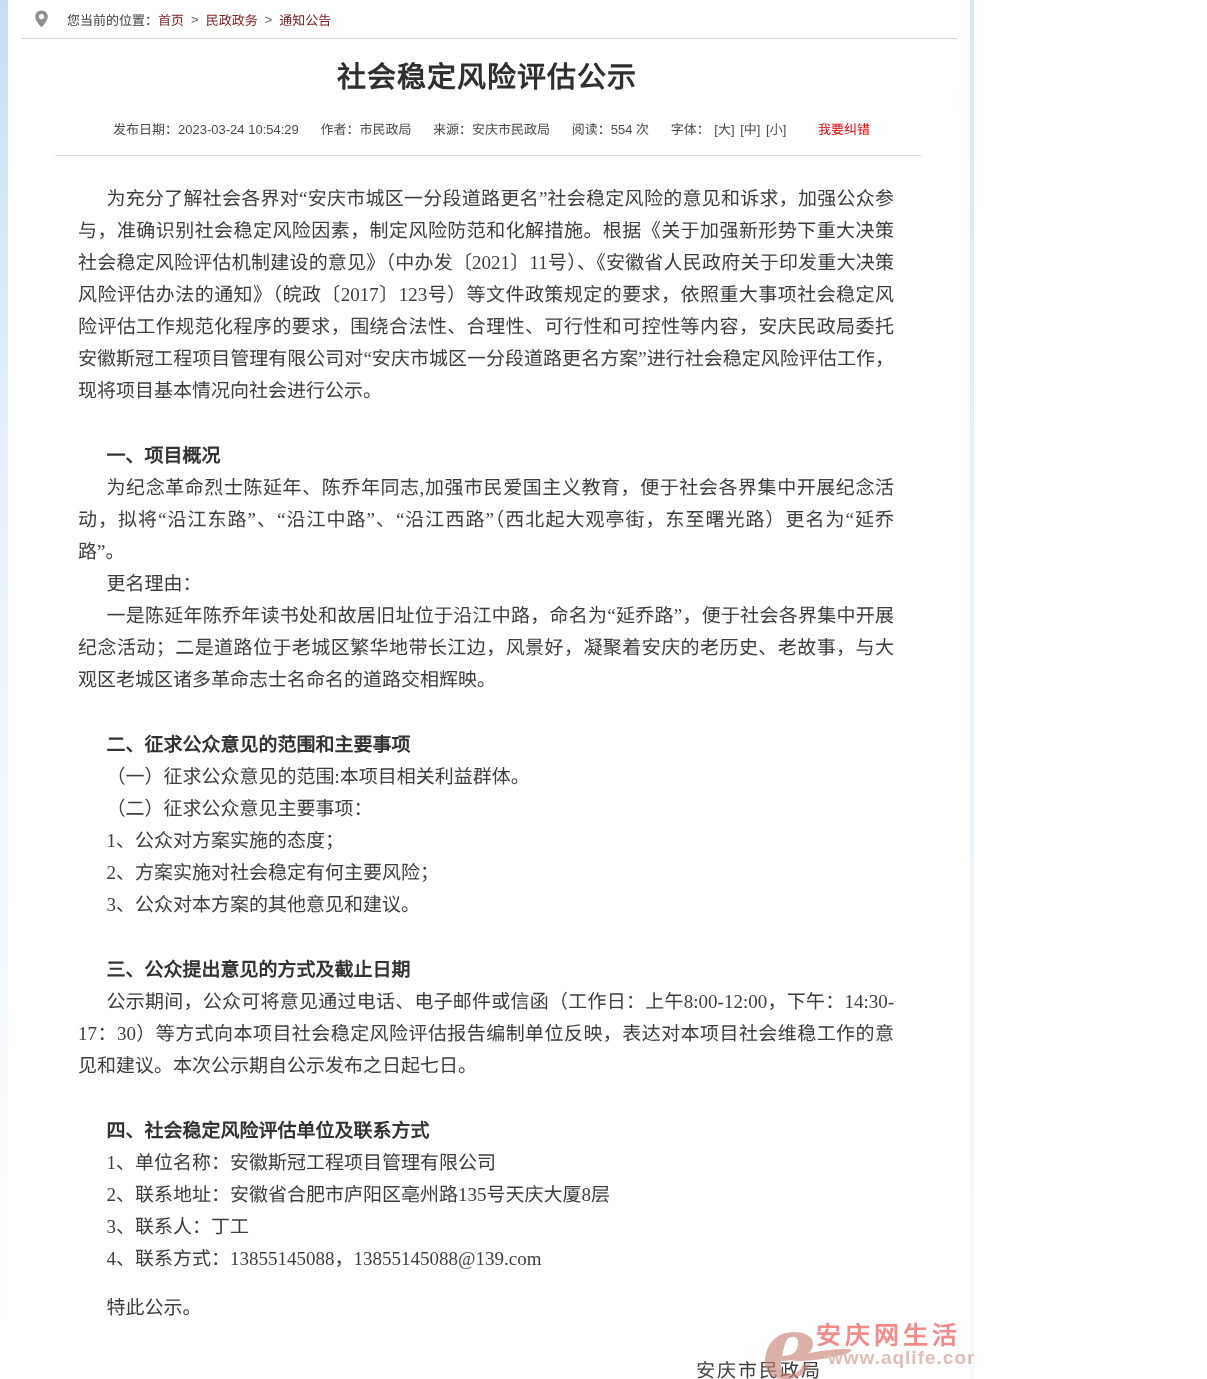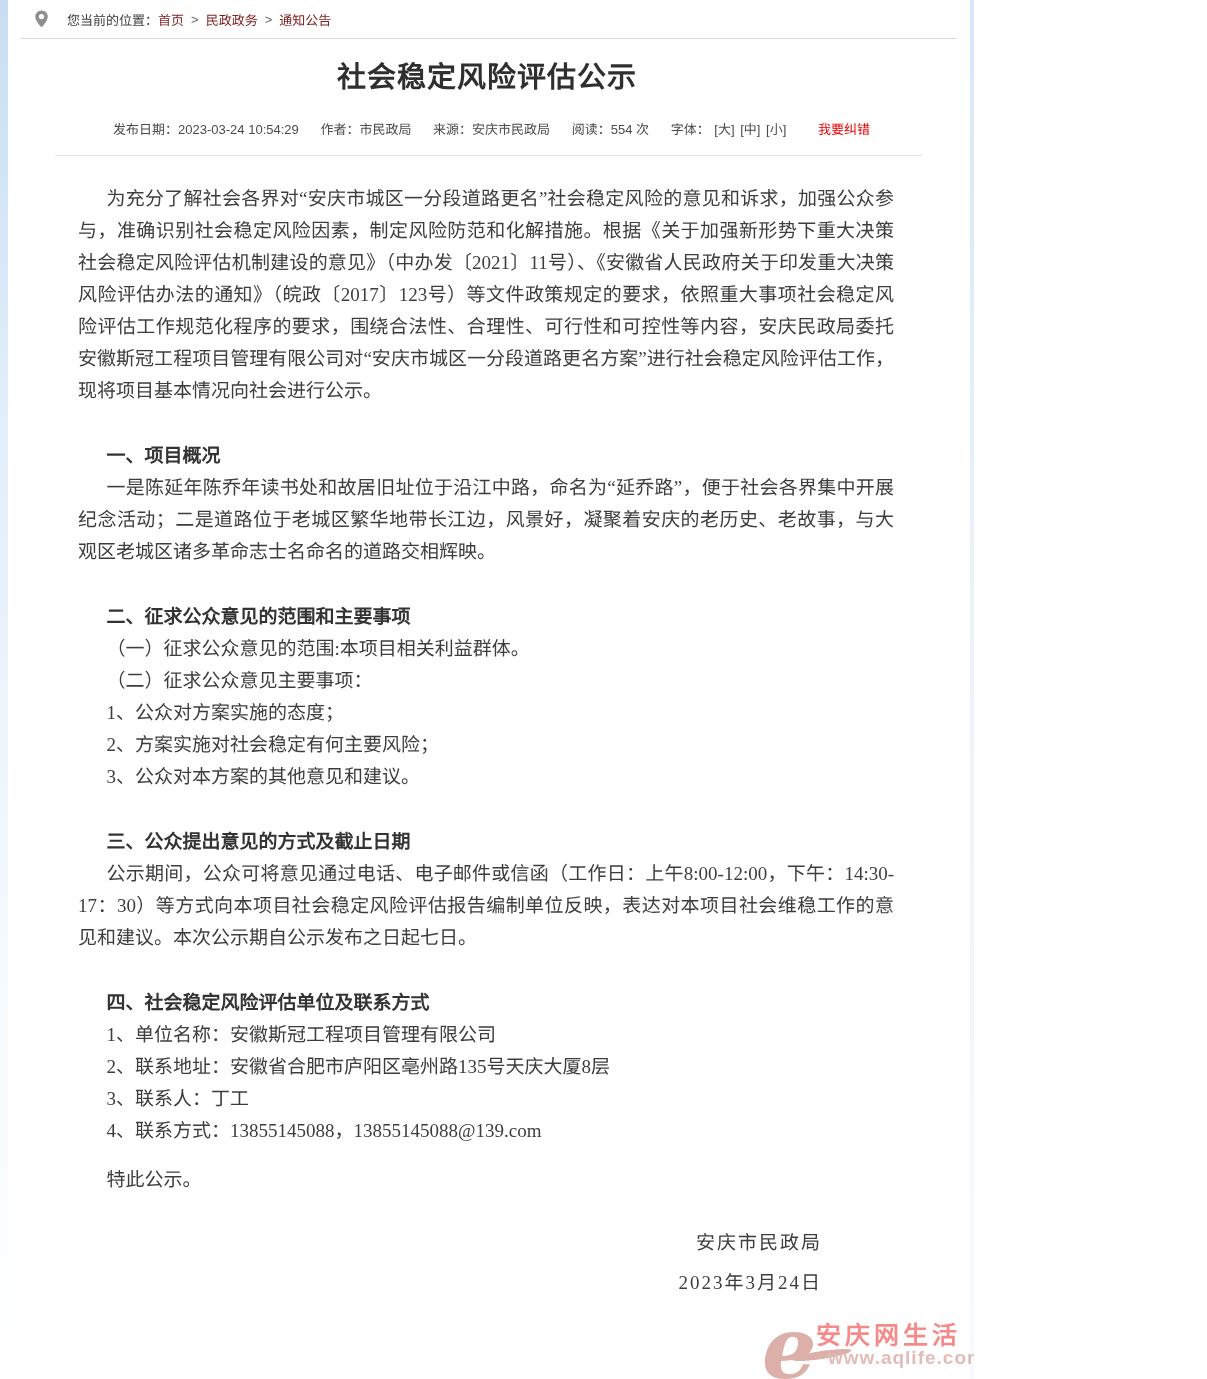--- a/index.html
+++ b/index.html
@@ -80,20 +80,22 @@
       <span class="fs">[中]</span>
       <span class="fs">[小]</span>
     </span>
     <a class="correct">我要纠错</a>
   </div>
   <hr class="divider2">
 
   <div class="body-text">
     <p>为充分了解社会各界对“安庆市城区一分段道路更名”社会稳定风险的意见和诉求，加强公众参与，准确识别社会稳定风险因素，制定风险防范和化解措施。根据《关于加强新形势下重大决策社会稳定风险评估机制建设的意见》（中办发〔2021〕11号）、《安徽省人民政府关于印发重大决策风险评估办法的通知》（皖政〔2017〕123号）等文件政策规定的要求，依照重大事项社会稳定风险评估工作规范化程序的要求，围绕合法性、合理性、可行性和可控性等内容，安庆民政局委托安徽斯冠工程项目管理有限公司对“安庆市城区一分段道路更名方案”进行社会稳定风险评估工作，现将项目基本情况向社会进行公示。</p>
     <h3>一、项目概况</h3>
+    <p>为纪念革命烈士陈延年、陈乔年同志,加强市民爱国主义教育，便于社会各界集中开展纪念活动，拟将“沿江东路”、“沿江中路”、“沿江西路”（西北起大观亭街，东至曙光路）更名为“延乔路”。</p>
+    <p>更名理由：</p>
     <p>一是陈延年陈乔年读书处和故居旧址位于沿江中路，命名为“延乔路”，便于社会各界集中开展纪念活动；二是道路位于老城区繁华地带长江边，风景好，凝聚着安庆的老历史、老故事，与大观区老城区诸多革命志士名命名的道路交相辉映。</p>
     <h3>二、征求公众意见的范围和主要事项</h3>
     <p>（一）征求公众意见的范围:本项目相关利益群体。</p>
     <p>（二）征求公众意见主要事项：</p>
     <p>1、公众对方案实施的态度；</p>
     <p>2、方案实施对社会稳定有何主要风险；</p>
     <p>3、公众对本方案的其他意见和建议。</p>
     <h3>三、公众提出意见的方式及截止日期</h3>
     <p>公示期间，公众可将意见通过电话、电子邮件或信函（工作日：上午8:00-12:00，下午：14:30-17：30）等方式向本项目社会稳定风险评估报告编制单位反映，表达对本项目社会维稳工作的意见和建议。本次公示期自公示发布之日起七日。</p>
     <h3>四、社会稳定风险评估单位及联系方式</h3>

